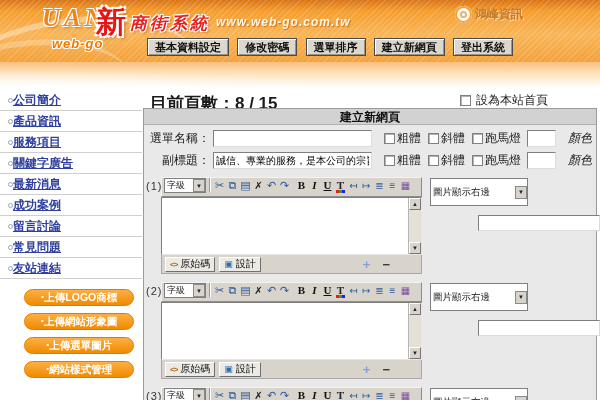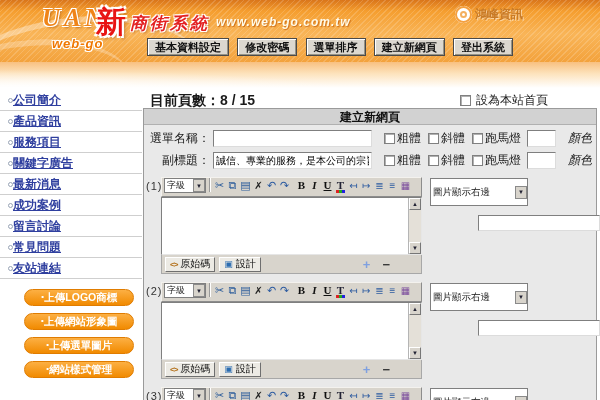--- a/index.html
+++ b/index.html
@@ -43,21 +43,21 @@
   .side-link { height:21px; display:flex; align-items:center; padding-left:8px;
     border-bottom:1px solid #cfcfcf; cursor:pointer; }
   .bullet { width:5px; height:5px; border:1px solid #97a3b5; border-radius:50%; flex:0 0 auto; }
   .slink { color:#2f3f9f; font-weight:bold; font-size:12px; text-decoration:underline; white-space:nowrap; }
   .side-btns { margin-top:10px; display:flex; flex-direction:column; gap:7px; align-items:center; padding-left:16px; }
   .orange-btn { width:110px; height:17px; border-radius:9px; color:#fff; font-size:10.5px; font-weight:bold;
     background:linear-gradient(180deg,#fcb044,#f18a00); border:1px solid #e07c00;
     display:flex; align-items:center; justify-content:center; cursor:pointer; white-space:nowrap; }
 
   
-  .pagecount { position:absolute; left:150px; top:92px; font-size:14px; font-weight:bold; color:#1a1a1a; }
+  .pagecount { position:absolute; left:150px; top:92px; font-size:17px; font-weight:bold; color:#1a1a1a; }
   .homecheck { position:absolute; left:460px; top:92px; display:flex; align-items:center; gap:5px; font-size:12px; color:#1a1a1a; }
   .cb { width:11px; height:11px; background:#fff; border:1px solid #808080;
     box-shadow:inset 1px 1px 0 #b0b0b0; flex:0 0 auto; }
   .panel { position:absolute; left:143px; top:108px; width:454px; height:380px;
     background:#e9e9e9; border:1px solid #9a9a9a; }
   .panel-title { height:16px; line-height:16px; background:#d2d2d2; border-bottom:1px solid #b0b0b0;
     text-align:center; font-size:12px; font-weight:bold; color:#111; }
   .form-row { display:flex; align-items:center; margin:5px 4px 0 2px; font-size:12px; color:#1a1a1a; }
   .frm-label { width:64px; text-align:right; flex:0 0 auto; white-space:nowrap; }
   .txt-input { height:17px; background:#fff; border:1px solid; border-color:#7f7f7f #dcdcdc #dcdcdc #7f7f7f;

